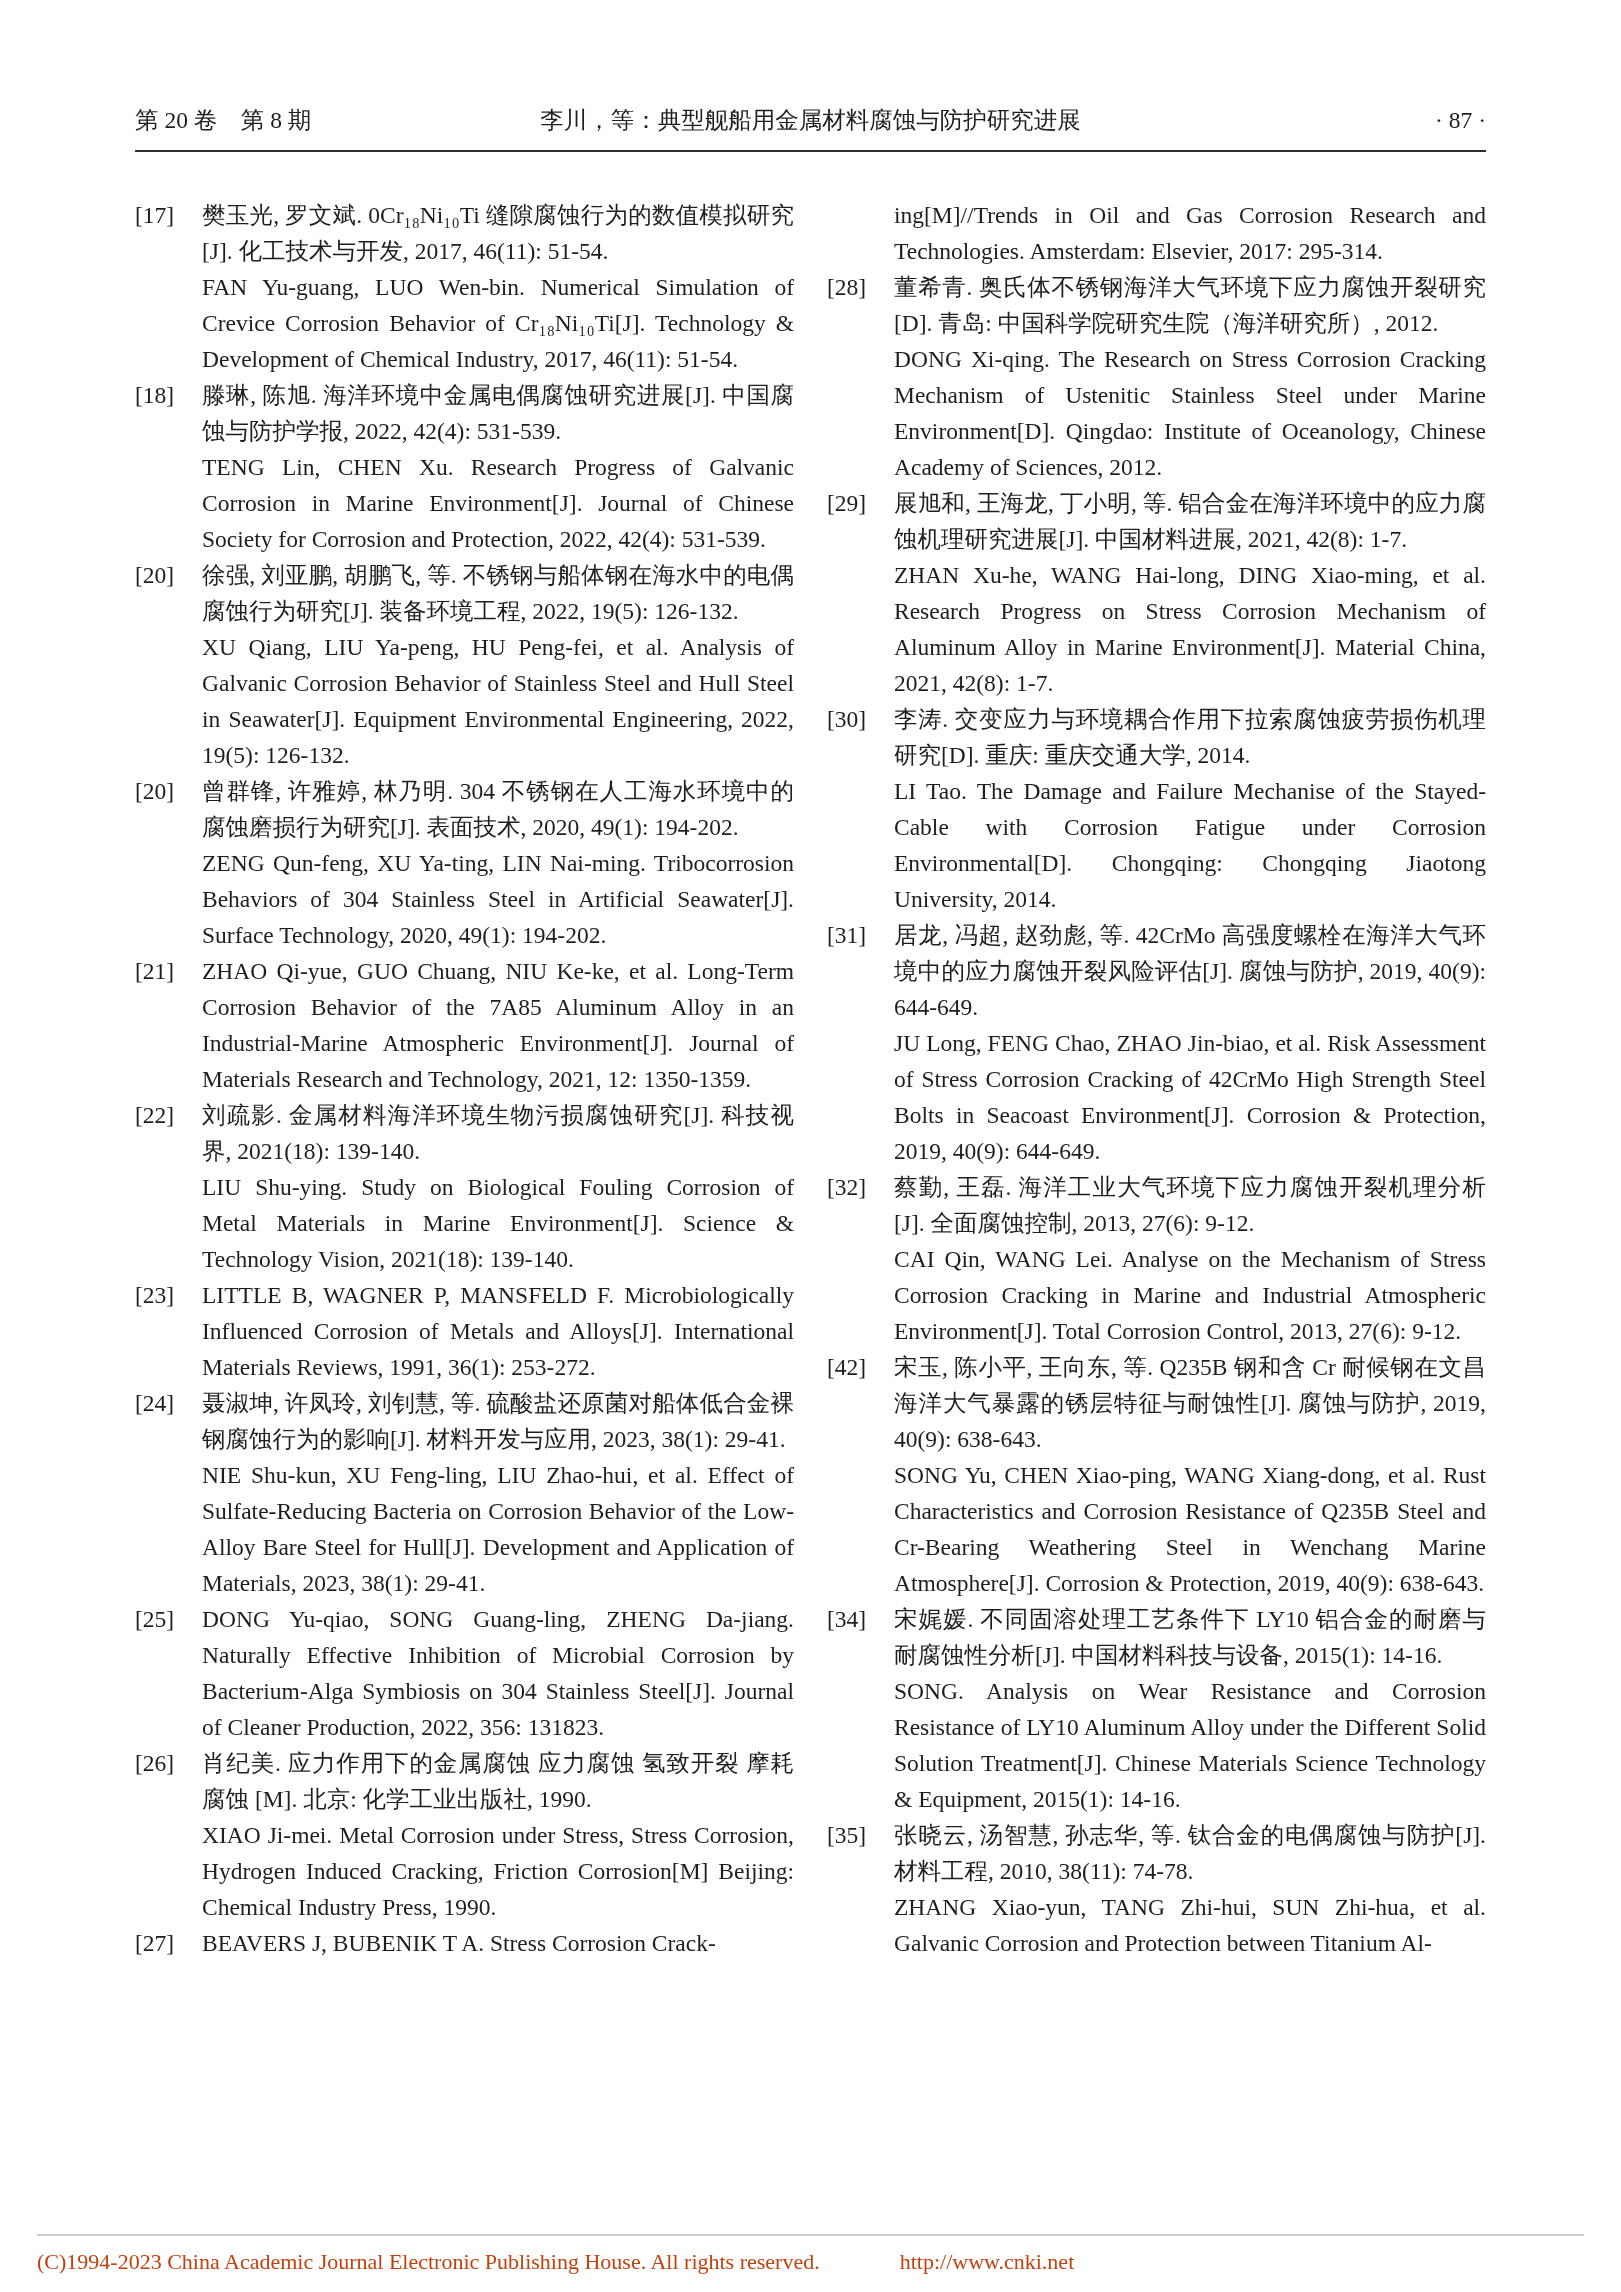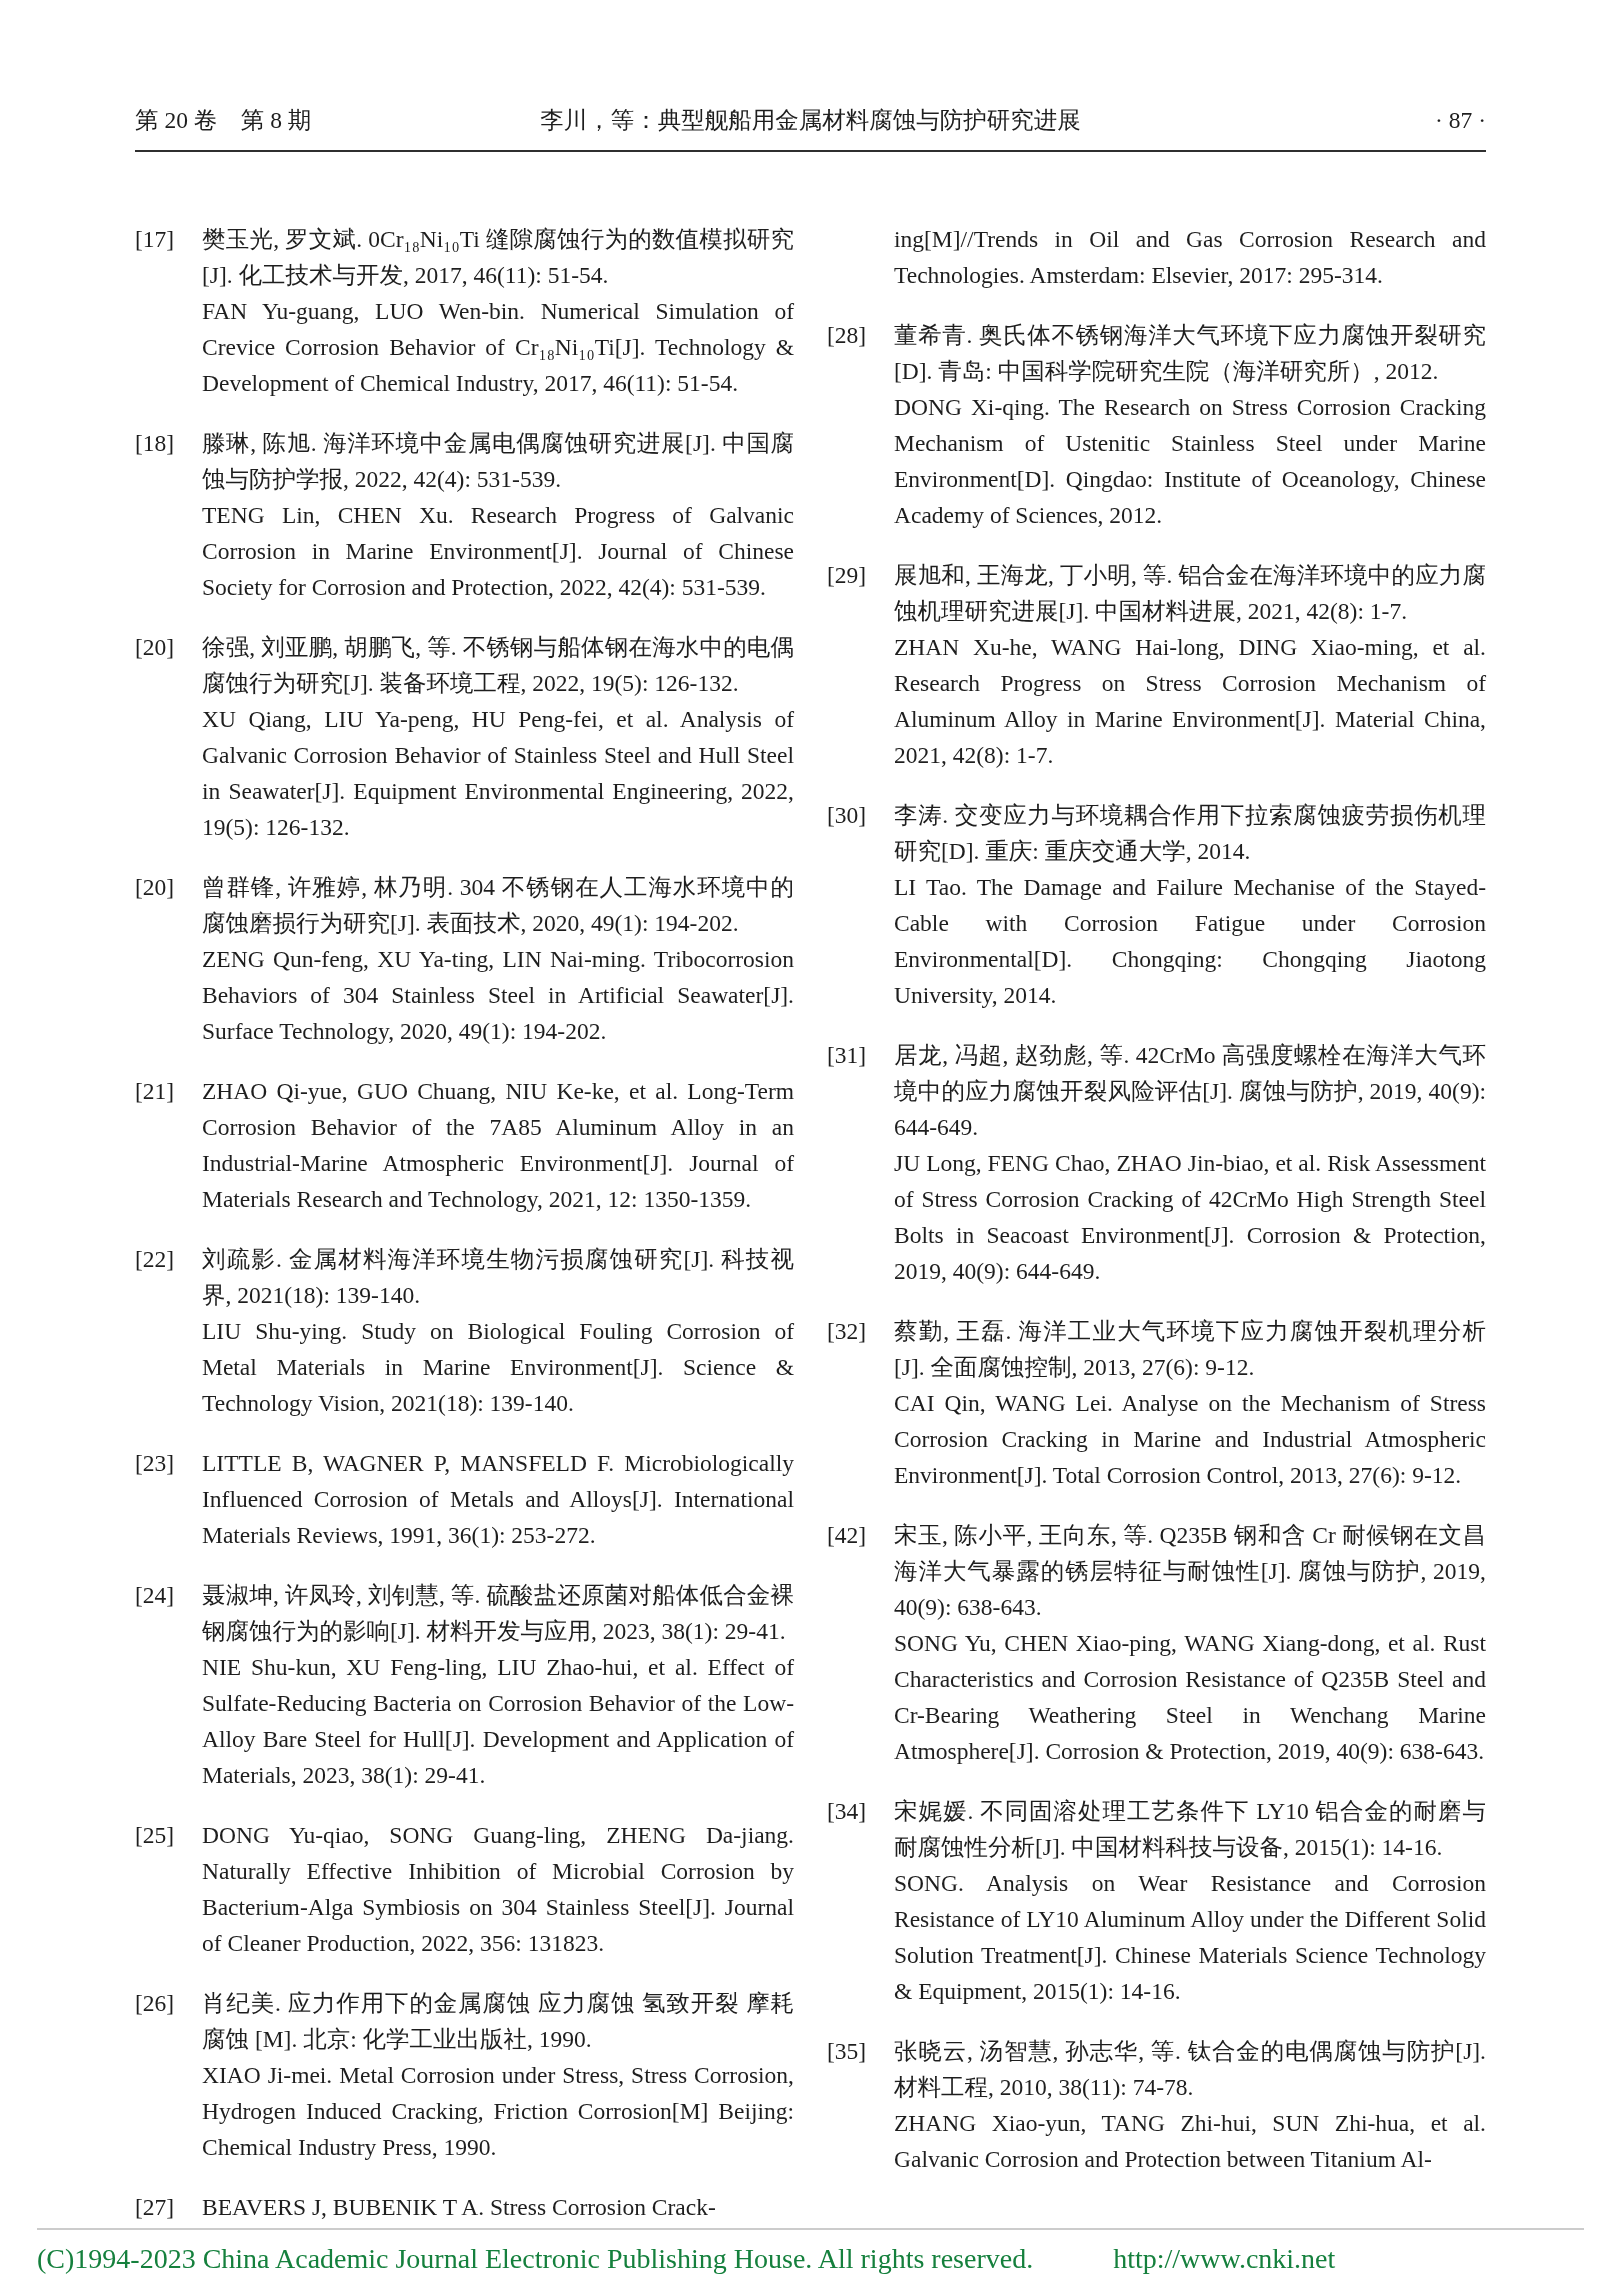--- a/index.html
+++ b/index.html
@@ -31,38 +31,38 @@
   .columns {
     margin: 45px 135px 0 135px;
     display: flex;
     gap: 33px;
   }
   .col {
     flex: 1;
     font-size: 23.5px;
     line-height: 36px;
   }
-  .ref { display: flex; margin-top: 24px; }
+  .ref { display: flex; }
   .ref-num {
     width: 67px;
     flex-shrink: 0;
   }
   .ref-body { flex: 1; }
   .ref-body p {
     margin: 0;
     text-align: justify;
     text-justify: inter-ideograph;
   }
   .footer {
     position: absolute;
     left: 37px;
     right: 37px;
     bottom: 17.6px;
-    color: #15803d;
-    font-size: 28px;
+    color: #c2410c;
+    font-size: 22px;
   }
   .footer-rule {
     border-top: 2px solid #cccccc;
     margin-bottom: 13.7px;
   }
   .footer-text {
     display: flex;
     gap: 80px;
     align-items: baseline;
   }

